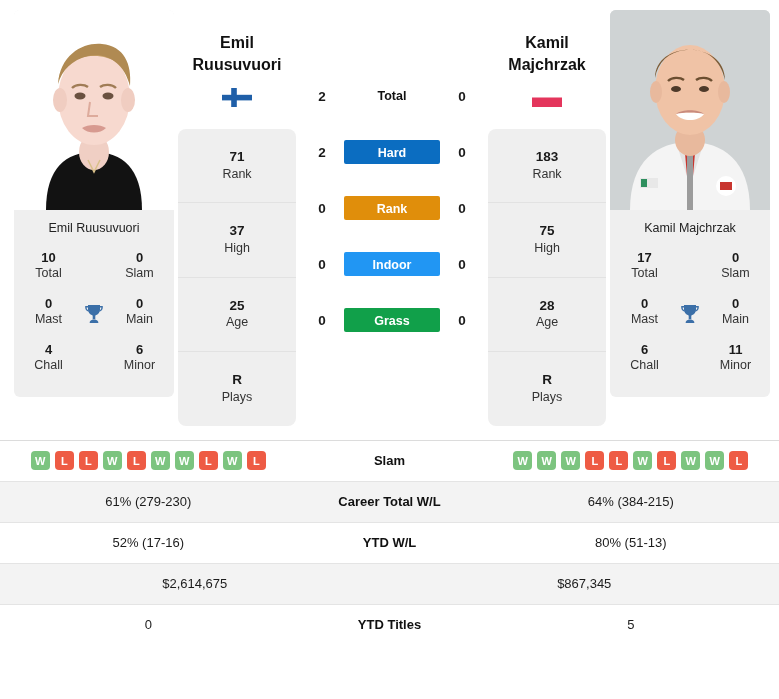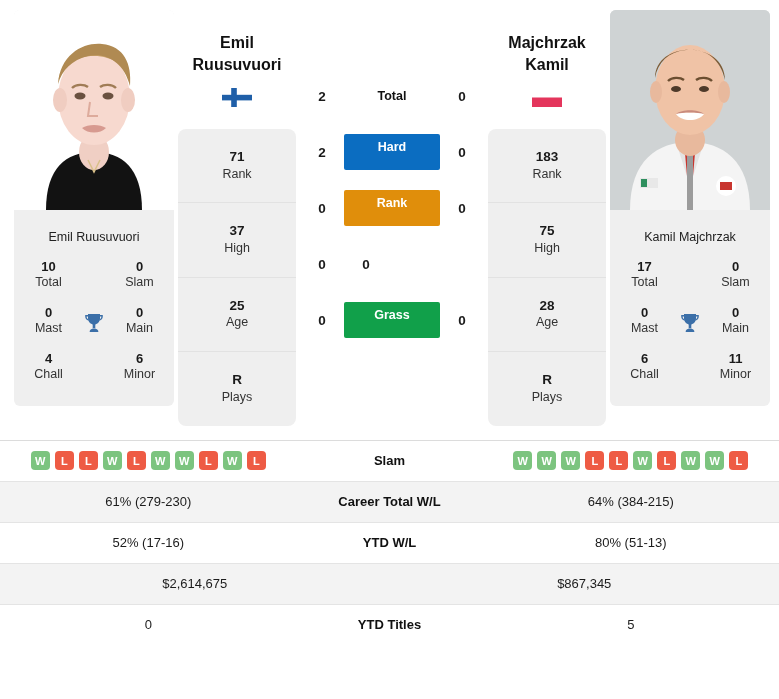--- a/index.html
+++ b/index.html
@@ -33,21 +33,21 @@
     display: block;
     position: relative;
     overflow: hidden;
     background: #ffffff;
   }
   .photo svg { display: block; width: 100%; height: 100%; }
 
   .player-name-small {
     text-align: center;
     font-size: 12.5px;
-    padding: 20px 4px 10px 4px;
+    padding: 11px 4px 10px 4px;
     color: #222;
   }
   .titles-grid {
     display: grid;
     grid-template-columns: 1fr auto 1fr;
     align-items: center;
     row-gap: 0;
     padding: 0 6px 14px 6px;
   }
   .tcell {
@@ -128,21 +128,21 @@
     font-size: 12.5px;
     font-weight: bold;
     color: #111;
   }
   .surface-badge {
     width: 96px;
     text-align: center;
     font-size: 12.5px;
     font-weight: bold;
     color: #ffffff;
-    padding: 6px 0 16px 0;
+    padding: 6px 0 4px 0;
     border-radius: 2px;
   }
 
   
   .stats-table {
     margin-top: 14px;
     width: 100%;
   }
   .srow {
     display: flex;
@@ -306,36 +306,39 @@
     <div class="h2h-row">
       <div class="h2h-score">0</div>
       <div class="h2h-mid">
         <div class="surface-badge" style="background:#e08e0b;">Rank</div>
       </div>
       <div class="h2h-score">0</div>
     </div>
 
     <div class="h2h-row">
       <div class="h2h-score">0</div>
+      <div class="h2h-mid">
+        <div class="surface-badge" style="background:#2196f3;">Indoor</div>
+      </div>
       <div class="h2h-score">0</div>
     </div>
 
     <div class="h2h-row">
       <div class="h2h-score">0</div>
       <div class="h2h-mid">
         <div class="surface-badge" style="background:#11a04a;">Grass</div>
       </div>
       <div class="h2h-score">0</div>
     </div>
   </div>
 
   <div class="stat-col" style="padding-top:0;">
     <div class="player-head">
+      <div class="player-head-name">Kamil</div>
       <div class="player-head-name">Majchrzak</div>
-      <div class="player-head-name">Kamil</div>
       <div class="flag-wrap">
         <svg width="30" height="19" viewBox="0 0 30 19">
           <rect width="30" height="9.5" fill="#ffffff"></rect>
           <rect y="9.5" width="30" height="9.5" fill="#e4355c"></rect>
         </svg>
       </div>
     </div>
     <div class="stat-card">
       <div class="stat-box">
         <div class="stat-num">183</div>

